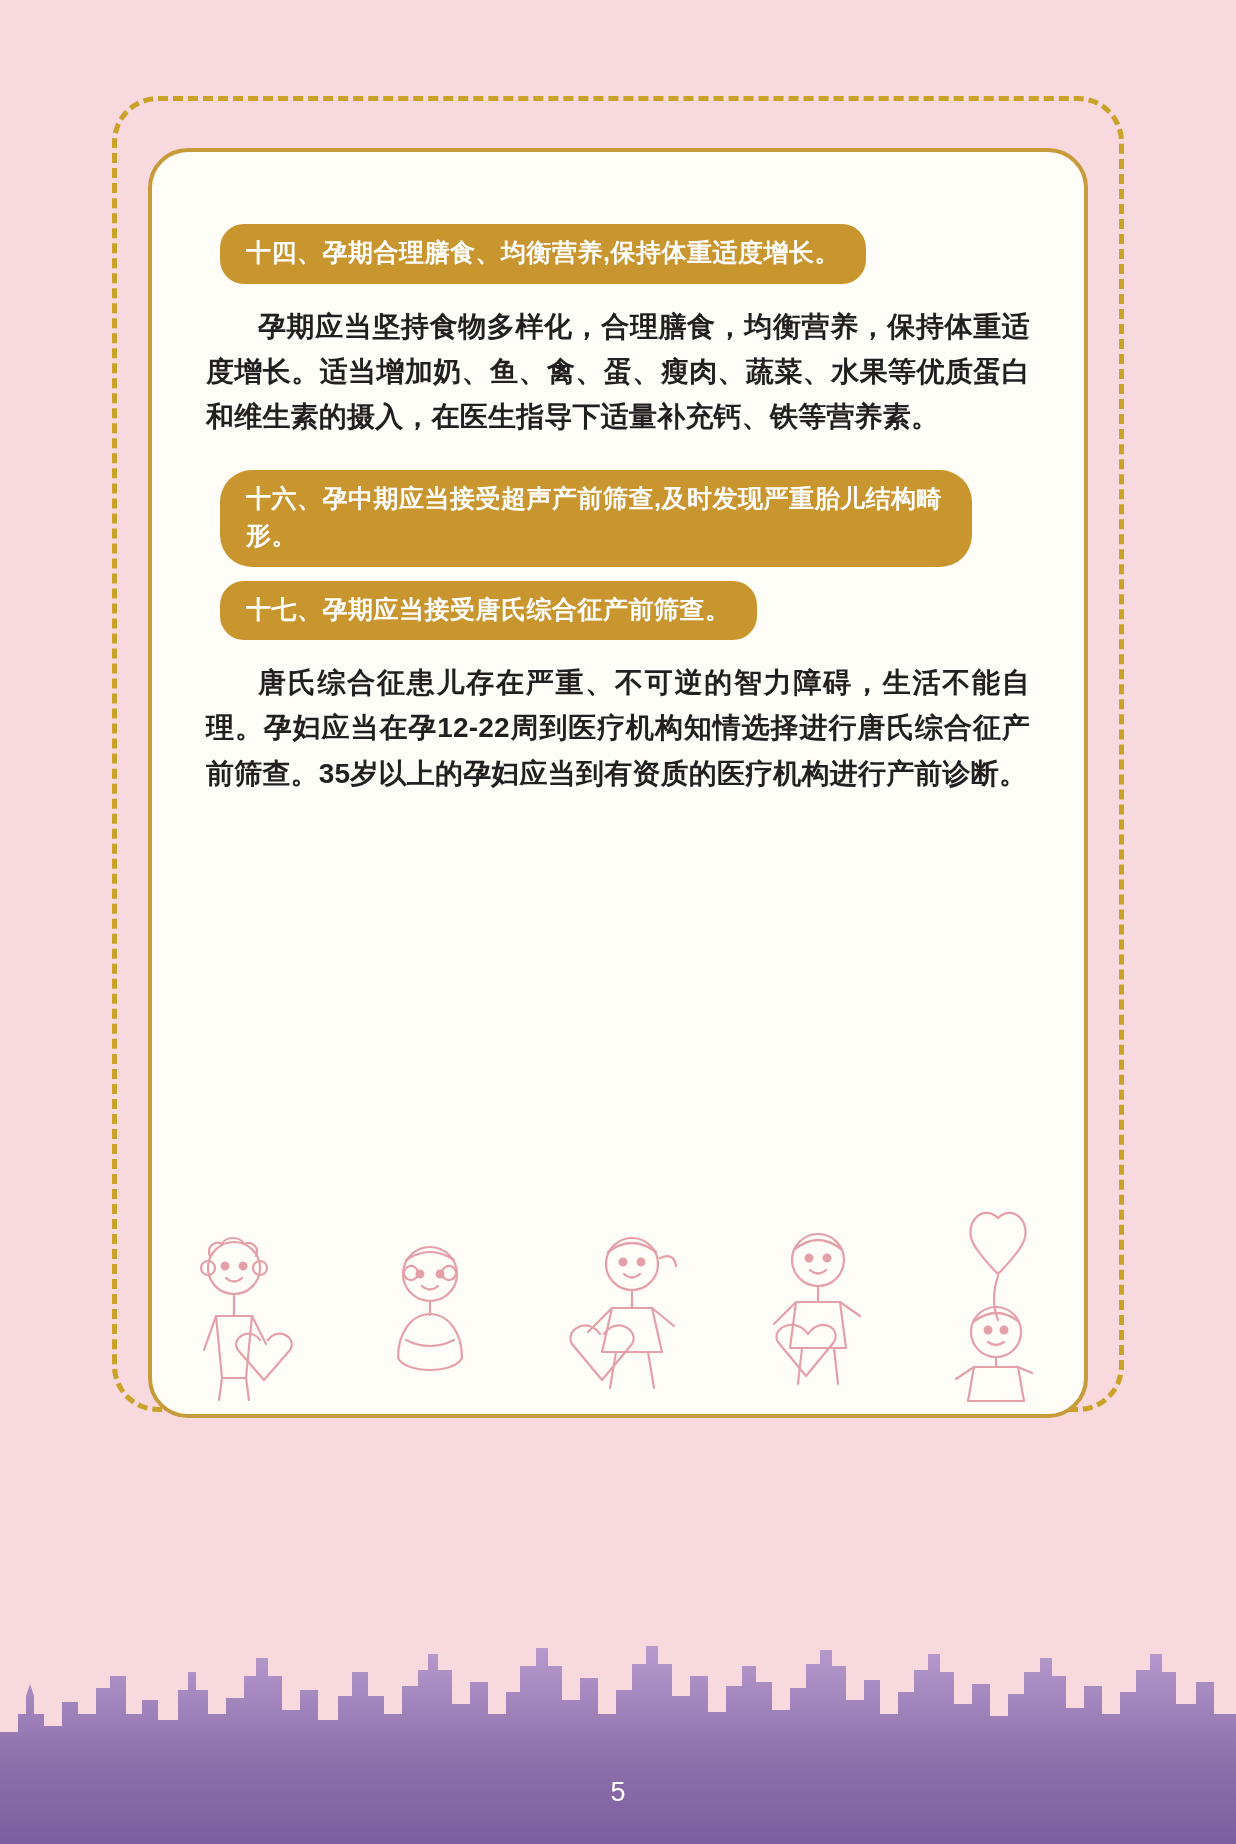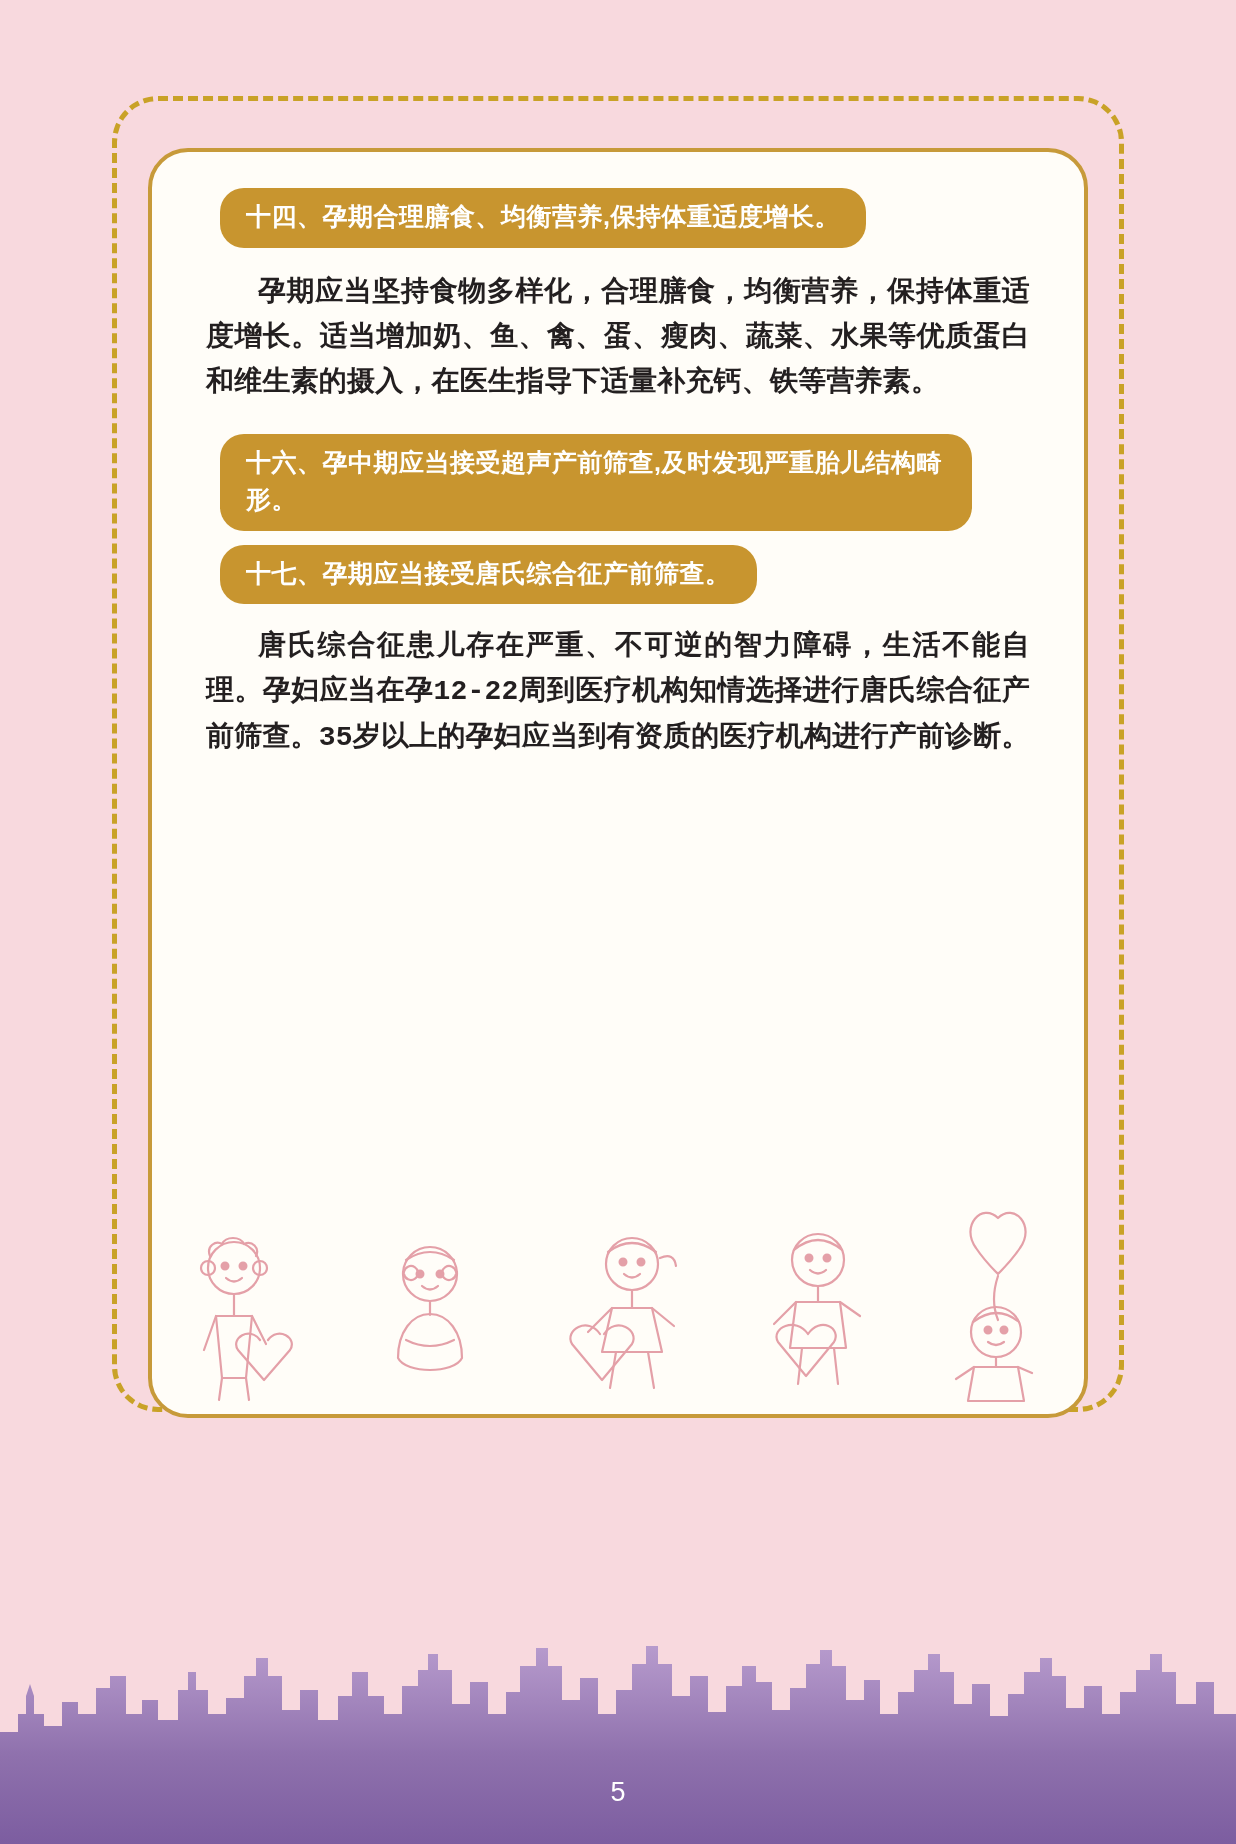--- a/index.html
+++ b/index.html
@@ -37,56 +37,58 @@
     background: #fffdf8;
     border: 4px solid #c79a3a;
     border-radius: 40px;
     box-sizing: border-box;
     overflow: hidden;
   }
 
   .card-inner {
     padding: 36px 46px 0 46px;
     box-sizing: border-box;
+    margin-top: 36px;
   }
 
   
   .pill {
     display: inline-block;
     background: #c8952f;
     color: #ffffff;
     font-size: 25px;
     font-weight: bold;
     line-height: 1.5;
     letter-spacing: 0.5px;
     padding: 10px 26px 12px 26px;
     border-radius: 24px;
     margin: 0 0 8px 22px;
     max-width: 700px;
   }
   .pill.wide {
     max-width: 700px;
+    border-radius: 32px;
   }
 
   
   .para {
     font-size: 28px;
     line-height: 1.62;
     color: #231f20;
     text-indent: 52px;
     margin: 12px 8px 30px 8px;
     text-align: justify;
     font-weight: bold;
     letter-spacing: 0.2px;
   }
 
   .section {
     margin-bottom: 6px;
   }
-  .section:last-child .para { margin-bottom: 10px; font-family: Liberation Mono, monospace; }
+  .section:last-child .para { margin-bottom: 10px; }
 
   
   .kids {
     position: absolute;
     left: 0;
     bottom: 10px;
     width: 940px;
     height: 210px;
     pointer-events: none;
   }

